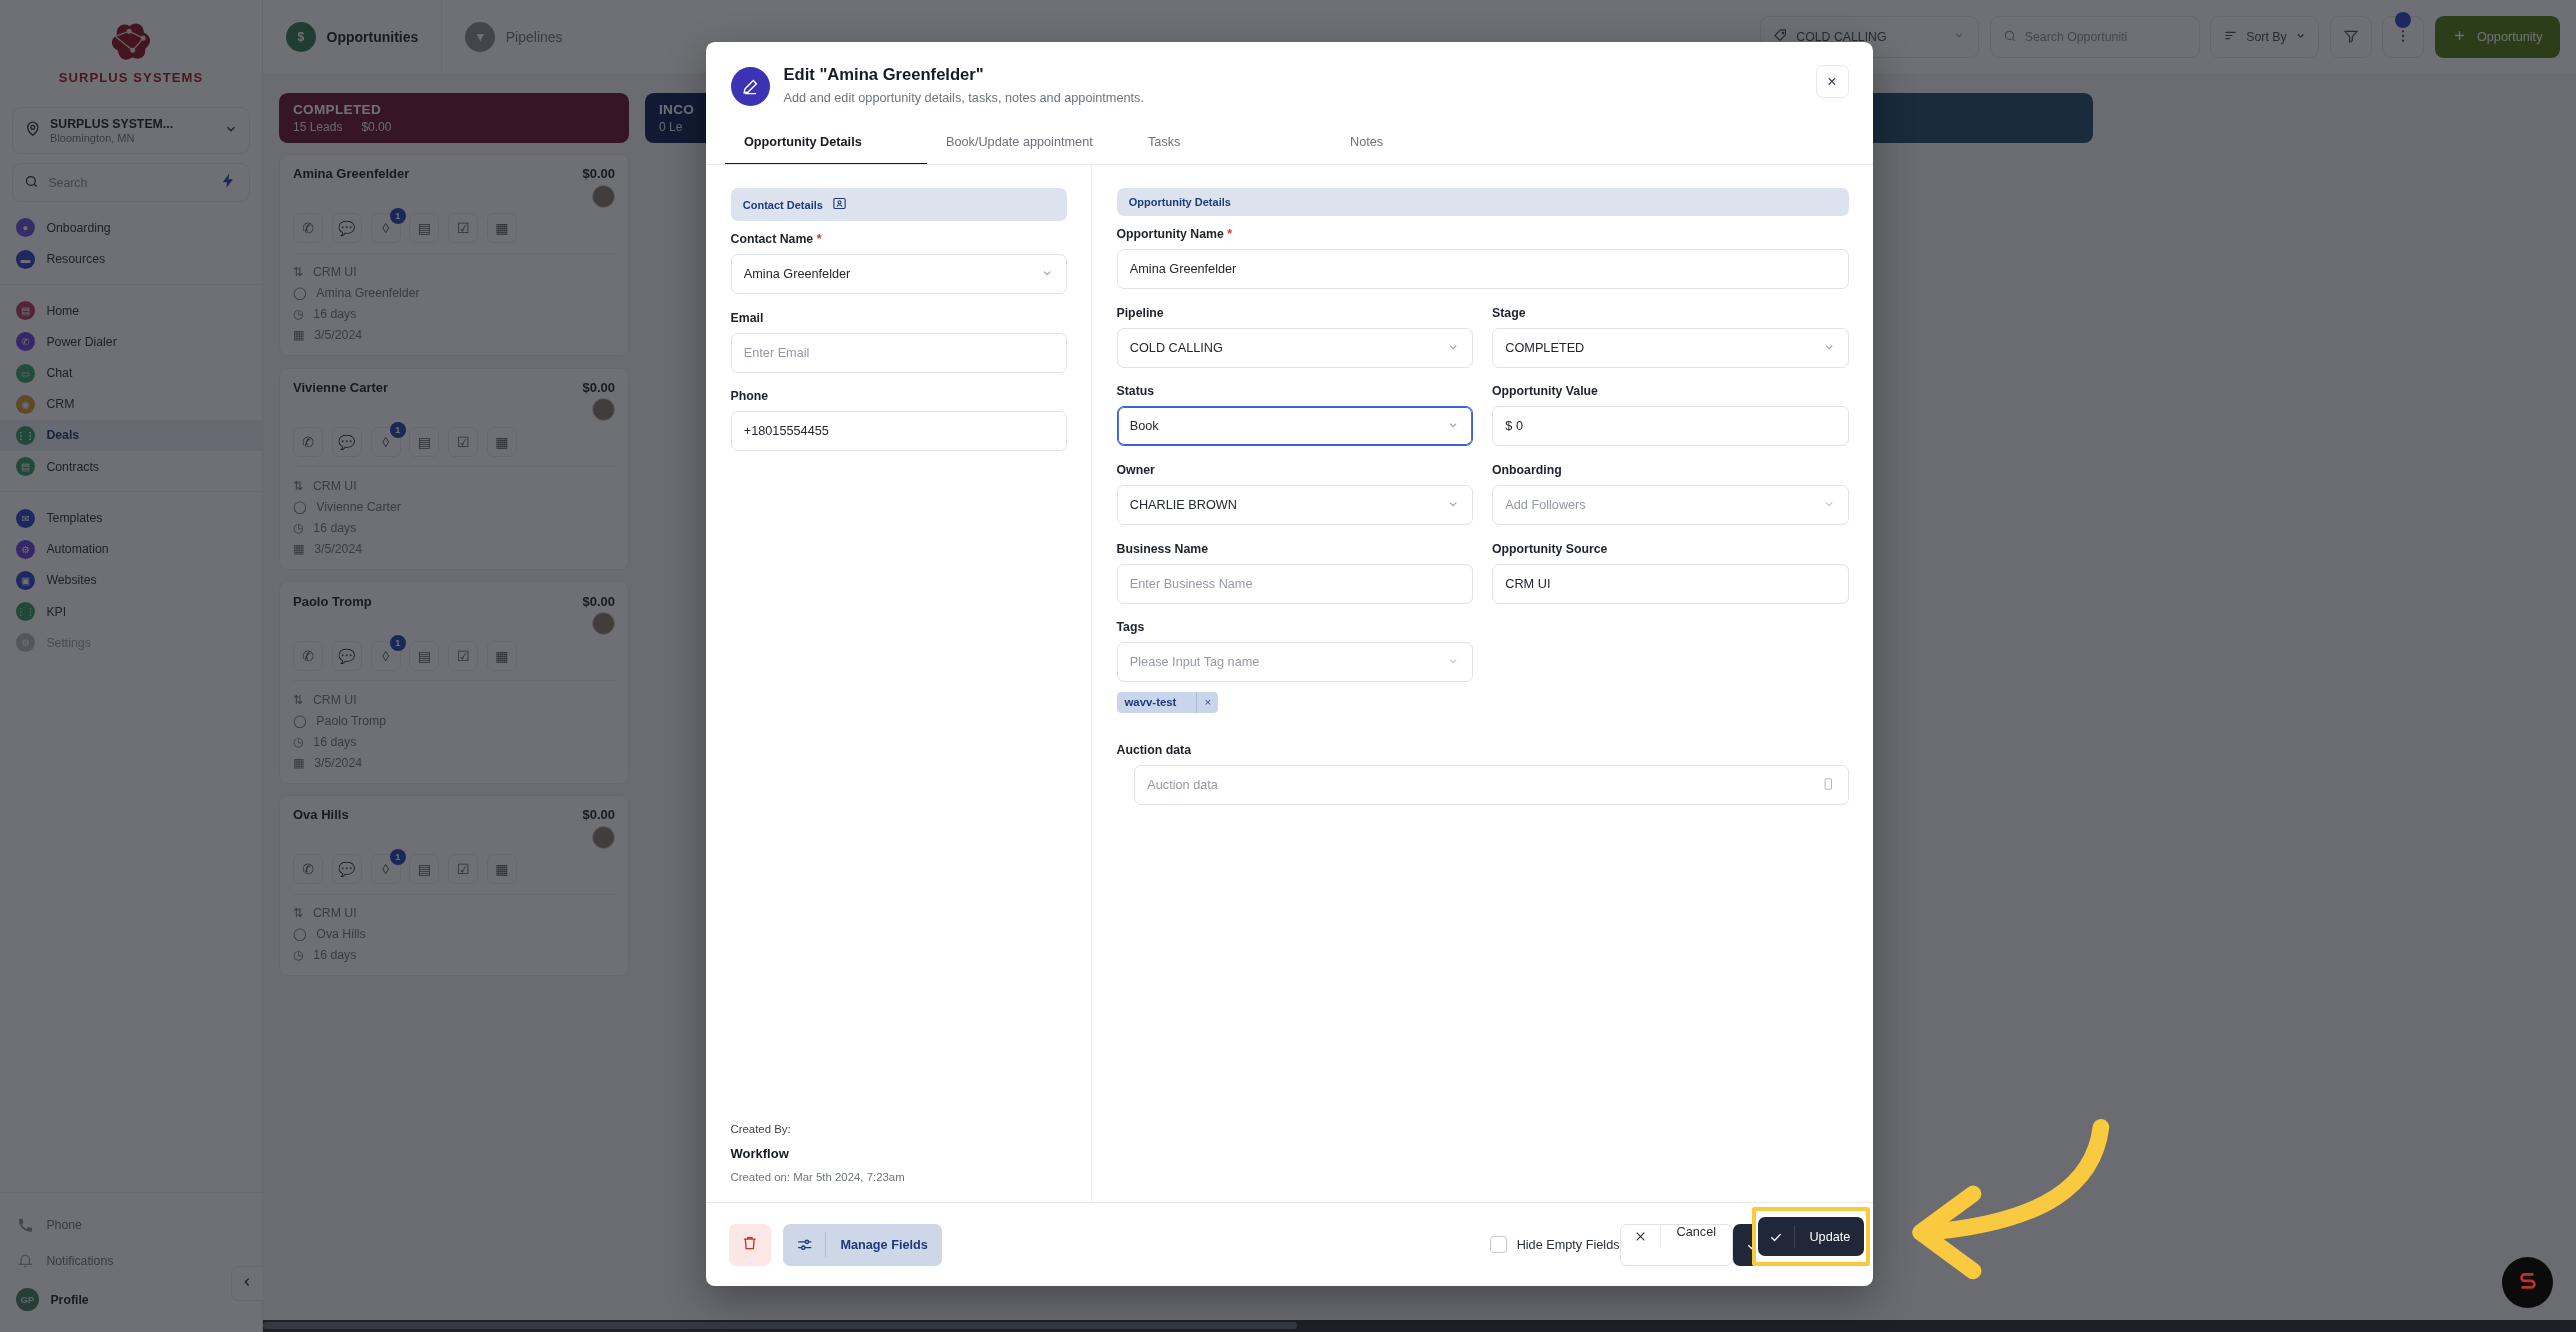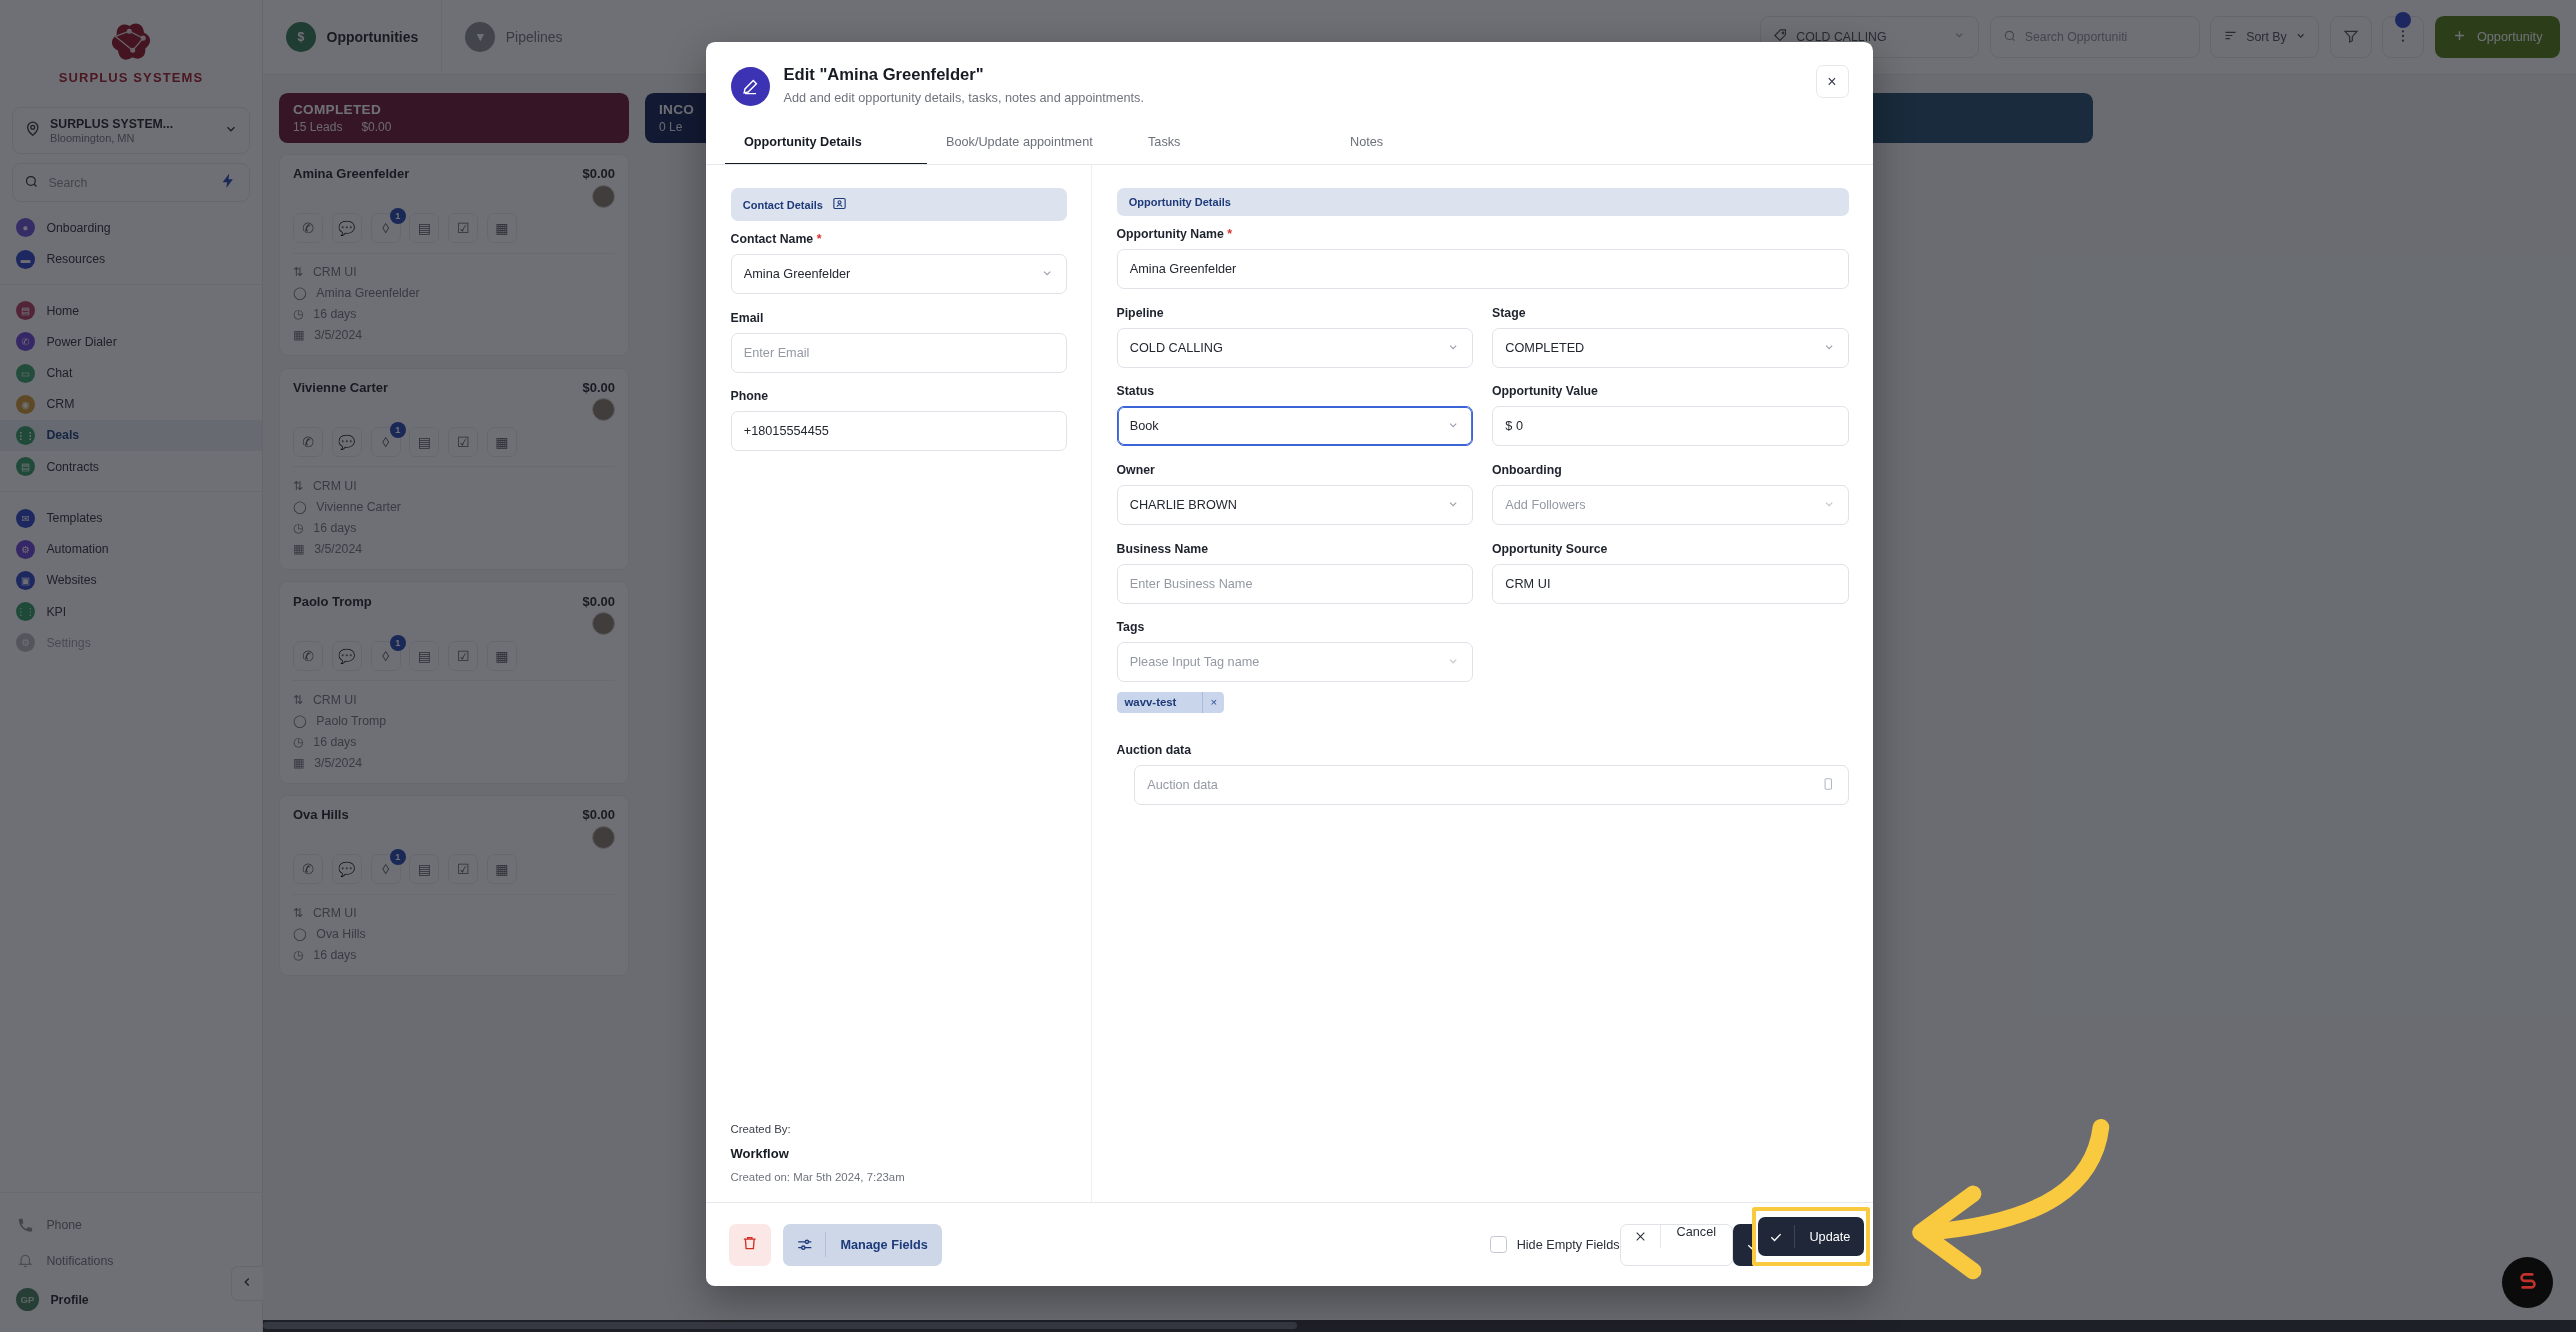--- a/index.html
+++ b/index.html
@@ -206,21 +206,21 @@
     display: flex; align-items: center; padding: 0 12.3px;
     font-size: 12.7px; color: #23272f; background: #fff;
   }
   .ctl.ph-txt { color: #9499a3; }
   .ctl.focused { border-color: #3a63d8; box-shadow: 0 0 0 0.9px #3a63d8 inset; }
   .ctl .chev { margin-left: auto; color: #9aa0aa; font-size: 9.6px; }
   .ctl .rt-icon { margin-left: auto; color: #b2b7c0; }
   .grid2 { display: flex; gap: 19px; }
   .grid2 > * { flex: 1; min-width: 0; }
   .tag-chip {
-    display: inline-flex; align-items: center; gap: 18px;
+    display: inline-flex; align-items: center; gap: 12px;
     background: #c9d5ea; color: #1d3a7a; border-radius: 4.4px;
     font-size: 11.4px; font-weight: bold; margin-top: 9.6px; overflow: hidden;
   }
   .tag-chip .lbl { padding: 4.4px 8px; }
   .tag-chip .x { padding: 4.4px 7px; border-left: 0.9px solid #aabbd8; color: #2c4e9b; font-weight: normal; }
   .auction-inner { padding-left: 17.5px; }
   .created {
     padding: 0 0 19px 0; margin-top: auto;
   }
   .c-lbl { font-size: 11.4px; color: #3b404a; }

